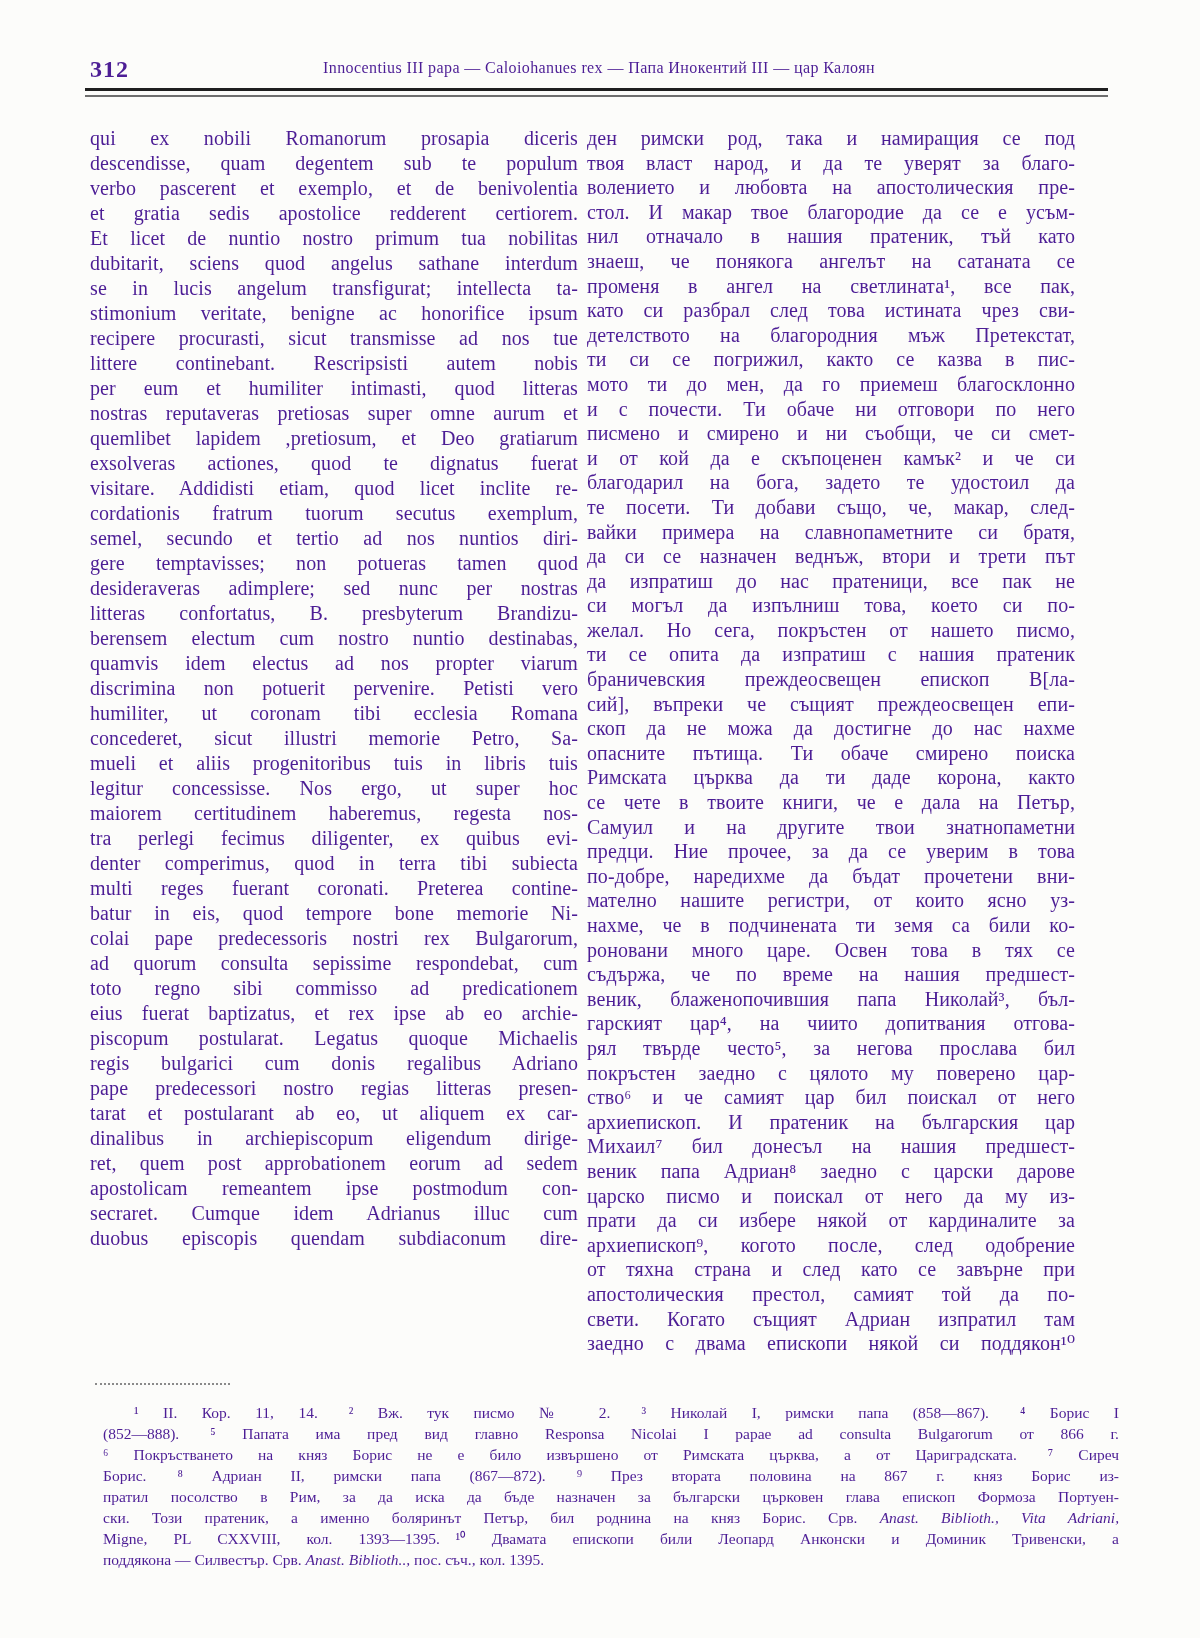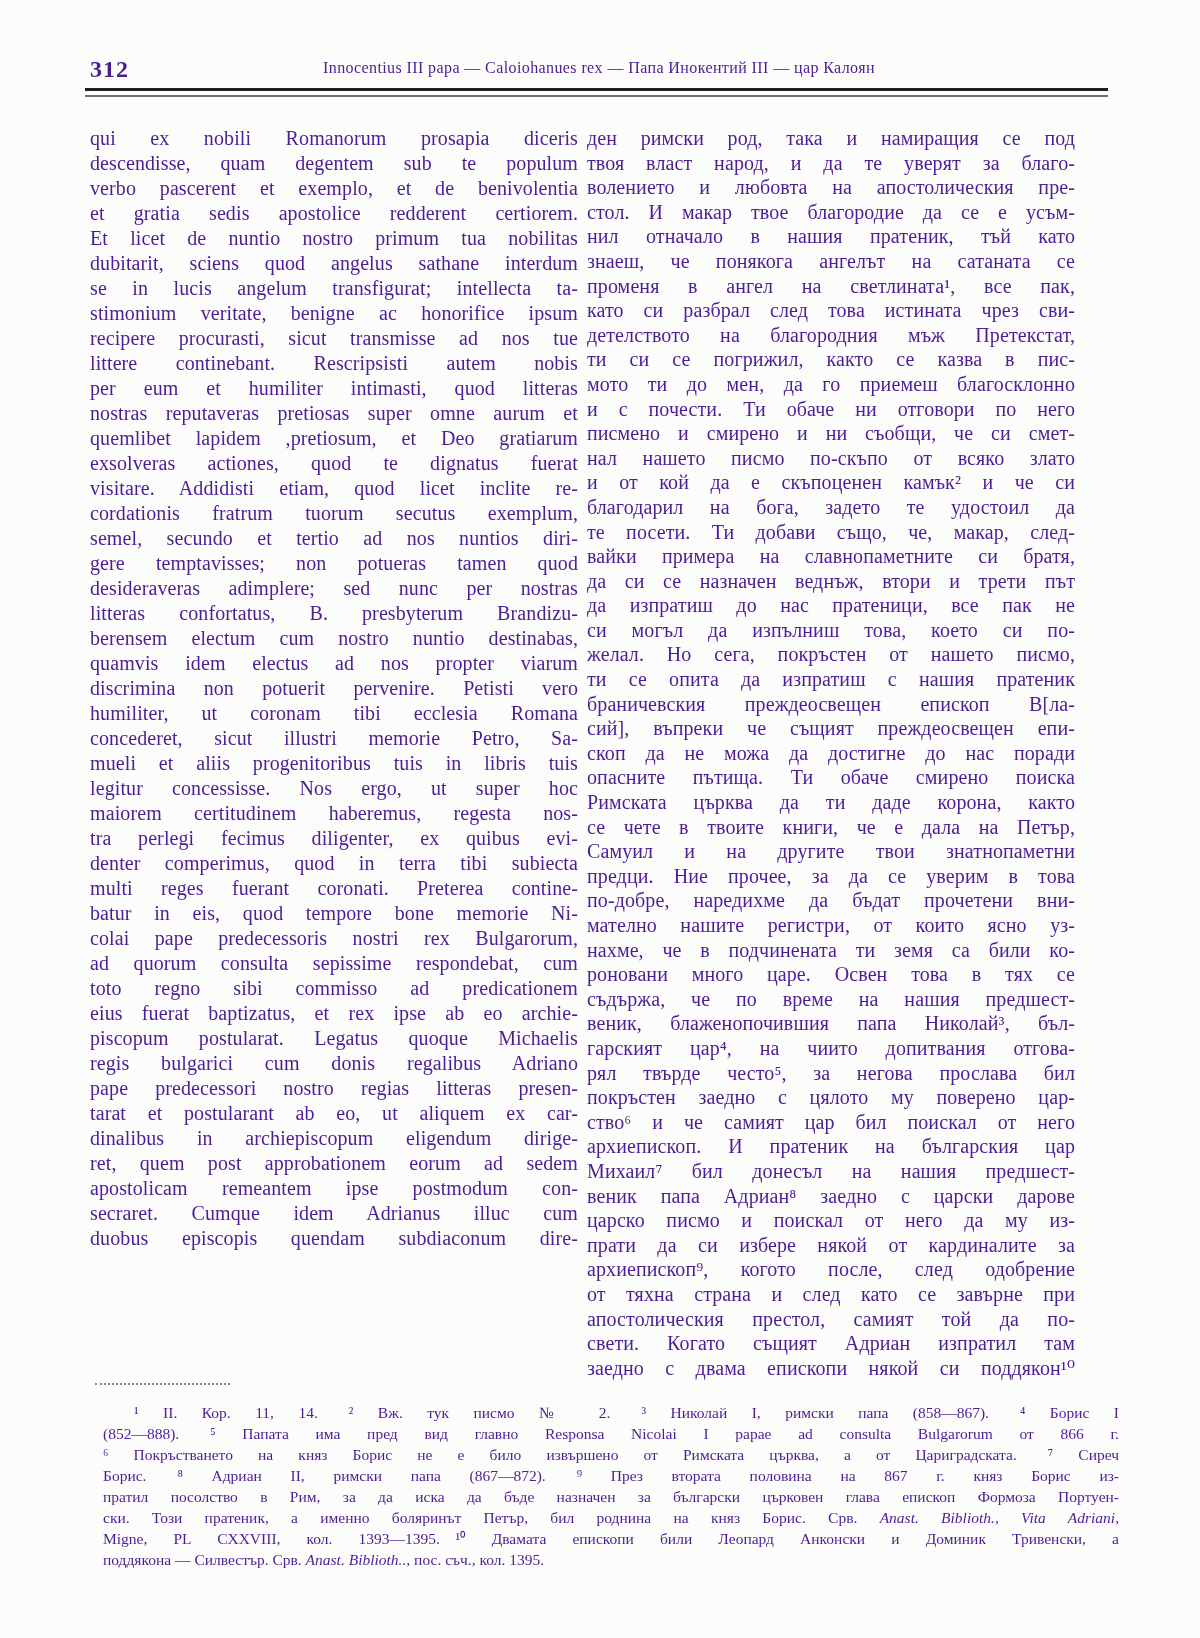--- a/index.html
+++ b/index.html
@@ -155,33 +155,32 @@
         <div class="line">стол. И макар твое благородие да се е усъм-</div>
         <div class="line">нил отначало в нашия пратеник, тъй като</div>
         <div class="line">знаеш, че понякога ангелът на сатаната се</div>
         <div class="line">променя в ангел на светлината¹, все пак,</div>
         <div class="line">като си разбрал след това истината чрез сви-</div>
         <div class="line">детелството на благородния мъж Претекстат,</div>
         <div class="line">ти си се погрижил, както се казва в пис-</div>
         <div class="line">мото ти до мен, да го приемеш благосклонно</div>
         <div class="line">и с почести. Ти обаче ни отговори по него</div>
         <div class="line">писмено и смирено и ни съобщи, че си смет-</div>
-        <div class="line">нал нашето писмо по-скъпо от всяко злато</div>
         <div class="line">и от кой да е скъпоценен камък² и че си</div>
         <div class="line">благодарил на бога, задето те удостоил да</div>
         <div class="line">те посети. Ти добави също, че, макар, след-</div>
         <div class="line">вайки примера на славнопаметните си братя,</div>
         <div class="line">да си се назначен веднъж, втори и трети път</div>
         <div class="line">да изпратиш до нас пратеници, все пак не</div>
         <div class="line">си могъл да изпълниш това, което си по-</div>
         <div class="line">желал. Но сега, покръстен от нашето писмо,</div>
         <div class="line">ти се опита да изпратиш с нашия пратеник</div>
         <div class="line">браничевския преждеосвещен епископ В[ла-</div>
         <div class="line">сий], въпреки че същият преждеосвещен епи-</div>
-        <div class="line">скоп да не можа да достигне до нас поради</div>
+        <div class="line">скоп да не можа да достигне до нас нахме</div>
         <div class="line">опасните пътища. Ти обаче смирено поиска</div>
         <div class="line">Римската църква да ти даде корона, както</div>
         <div class="line">се чете в твоите книги, че е дала на Петър,</div>
         <div class="line">Самуил и на другите твои знатнопаметни</div>
         <div class="line">предци. Ние прочее, за да се уверим в това</div>
         <div class="line">по-добре, наредихме да бъдат прочетени вни-</div>
         <div class="line">мателно нашите регистри, от които ясно уз-</div>
         <div class="line">нахме, че в подчинената ти земя са били ко-</div>
         <div class="line">роновани много царе. Освен това в тях се</div>
         <div class="line">съдържа, че по време на нашия предшест-</div>

